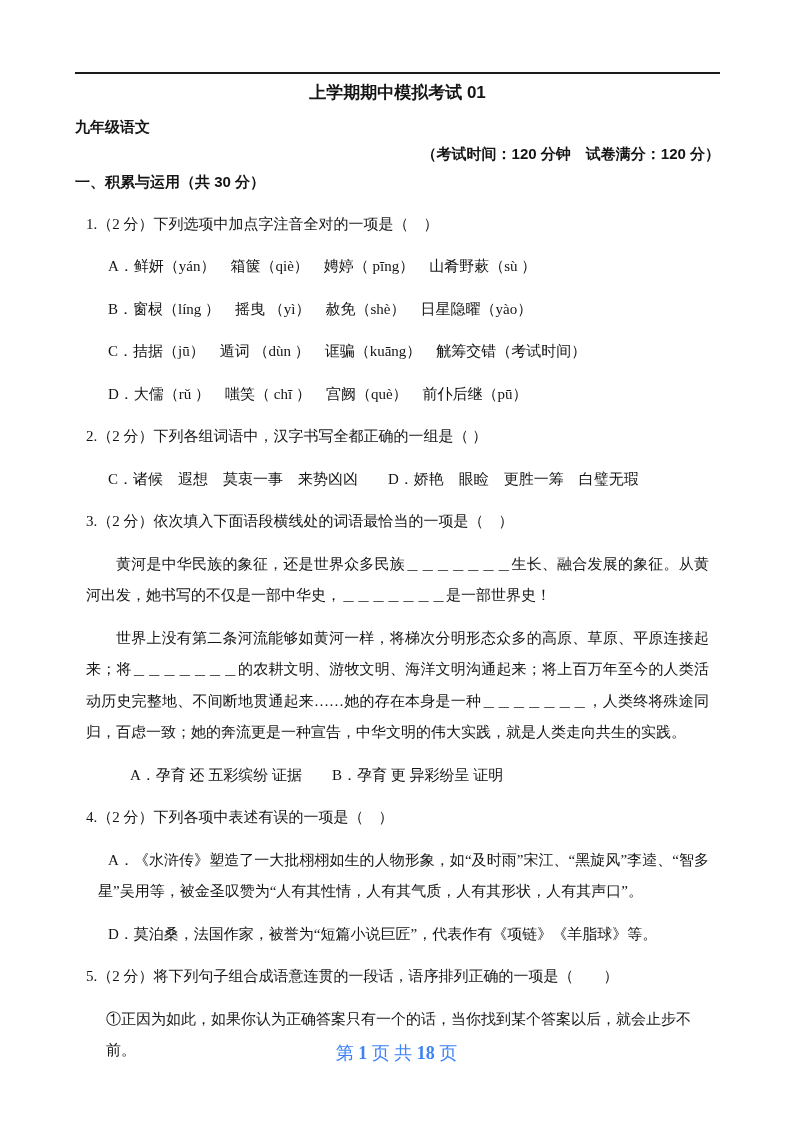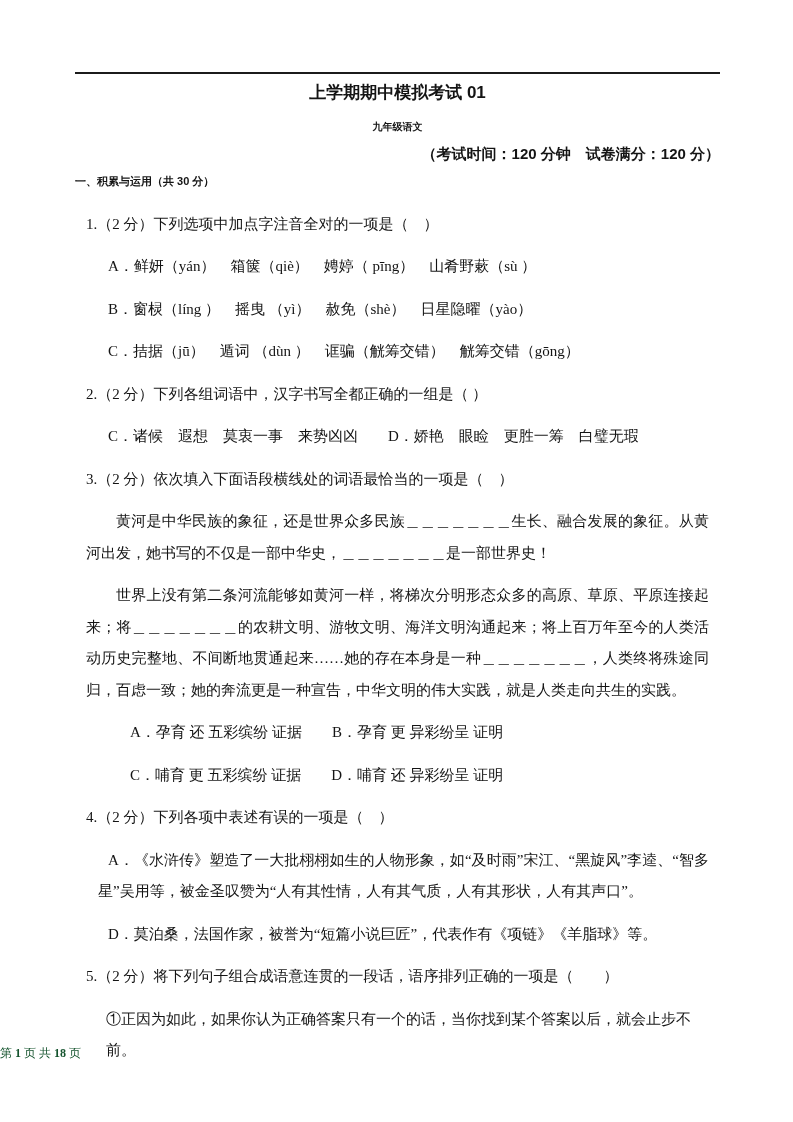--- a/index.html
+++ b/index.html
@@ -13,74 +13,74 @@
     box-sizing:border-box;
     padding:60px 73px 0 75px;
   }
   .rule{border-top:2px solid #1b1b1b;height:0;margin:12px 0 0 0;}
   .title{
     font-family:"Liberation Sans","DejaVu Sans",sans-serif;
     font-weight:bold;font-size:17px;line-height:38px;text-align:center;
   }
   .subtitle{
     font-family:"Liberation Sans","DejaVu Sans",sans-serif;
-    font-weight:bold;font-size:10px;line-height:30px;text-align:center;
+    font-weight:bold;font-size:15px;line-height:30px;text-align:left;
   }
   .examinfo{
     font-family:"Liberation Sans","DejaVu Sans",sans-serif;
     font-weight:bold;font-size:15px;line-height:24px;text-align:right;
   }
   .section-heading{
     font-family:"Liberation Sans","DejaVu Sans",sans-serif;
-    font-weight:bold;font-size:11px;line-height:31.5px;
+    font-weight:bold;font-size:15px;line-height:31.5px;
   }
   .line{font-size:15px;line-height:31.5px;margin:11px;}
   .stem{}
   .opt{padding-left:22px;}
   .opt-deep{padding-left:44px;}
   .para{text-indent:2em;text-align:justify;}
   .opt-para{padding-left:12px;text-indent:10px;text-align:justify;}
   .sent{padding-left:20px;}
   .footer{
     position:absolute;left:0;top:1045px;width:100%;
-    text-align:left;font-size:12px;line-height:16px;color:#14532d;
+    text-align:center;font-size:18px;line-height:16px;color:#3b82f6;
   }
   .footer .num{font-weight:bold;font-family:"Liberation Serif","DejaVu Serif",serif;}
 </style>
 </head>
 <body>
 
 <div class="page">
 
   <div class="rule"></div>
 
   <div class="title">上学期期中模拟考试 01</div>
   <div class="subtitle">九年级语文</div>
   <div class="examinfo">（考试时间：120 分钟　试卷满分：120 分）</div>
 
   <div class="section-heading">一、积累与运用（共 30 分）</div>
 
   <div>
     <div class="line stem">1.（2 分）下列选项中加点字注音全对的一项是（　）</div>
     <div class="line opt">A．鲜妍（yán）　箱箧（qiè）　娉婷（ pīng）　山肴野蔌（sù ）</div>
     <div class="line opt">B．窗棂（líng ）　摇曳 （yì）　赦免（shè）　日星隐曜（yào）</div>
-    <div class="line opt">C．拮据（jū）　遁词 （dùn ）　诓骗（觥筹交错）　觥筹交错（gōng）</div>
+    <div class="line opt">C．拮据（jū）　遁词 （dùn ）　诓骗（kuāng）　觥筹交错（考试时间）</div>
+    <div class="line opt">D．大儒（rǔ ）　嗤笑（ chī ）　宫阙（què）　前仆后继（pū）</div>
   </div>
 
   <div>
     <div class="line stem">2.（2 分）下列各组词语中，汉字书写全都正确的一组是（ ）</div>
     <div class="line opt">C．诸候　遐想　莫衷一事　来势凶凶　　D．娇艳　眼睑　更胜一筹　白璧无瑕</div>
   </div>
 
   <div>
     <div class="line stem">3.（2 分）依次填入下面语段横线处的词语最恰当的一项是（　）</div>
     <div class="line para">黄河是中华民族的象征，还是世界众多民族＿＿＿＿＿＿＿生长、融合发展的象征。从黄河出发，她书写的不仅是一部中华史，＿＿＿＿＿＿＿是一部世界史！</div>
     <div class="line para">世界上没有第二条河流能够如黄河一样，将梯次分明形态众多的高原、草原、平原连接起来；将＿＿＿＿＿＿＿的农耕文明、游牧文明、海洋文明沟通起来；将上百万年至今的人类活动历史完整地、不间断地贯通起来……她的存在本身是一种＿＿＿＿＿＿＿，人类终将殊途同归，百虑一致；她的奔流更是一种宣告，中华文明的伟大实践，就是人类走向共生的实践。</div>
     <div class="line opt-deep">A．孕育 还 五彩缤纷 证据　　B．孕育 更 异彩纷呈 证明</div>
-    <div class="line opt-deep">C．哺育 更 五彩缤纷 证据　　D．哺育 还 异彩纷呈 证明</div>
   </div>
 
   <div>
     <div class="line stem">4.（2 分）下列各项中表述有误的一项是（　）</div>
     <div class="line opt-para">A．《水浒传》塑造了一大批栩栩如生的人物形象，如“及时雨”宋江、“黑旋风”李逵、“智多星”吴用等，被金圣叹赞为“人有其性情，人有其气质，人有其形状，人有其声口”。</div>
     <div class="line opt-para">D．莫泊桑，法国作家，被誉为“短篇小说巨匠”，代表作有《项链》《羊脂球》等。</div>
   </div>
 
   <div>
     <div class="line stem">5.（2 分）将下列句子组合成语意连贯的一段话，语序排列正确的一项是（　　）</div>

